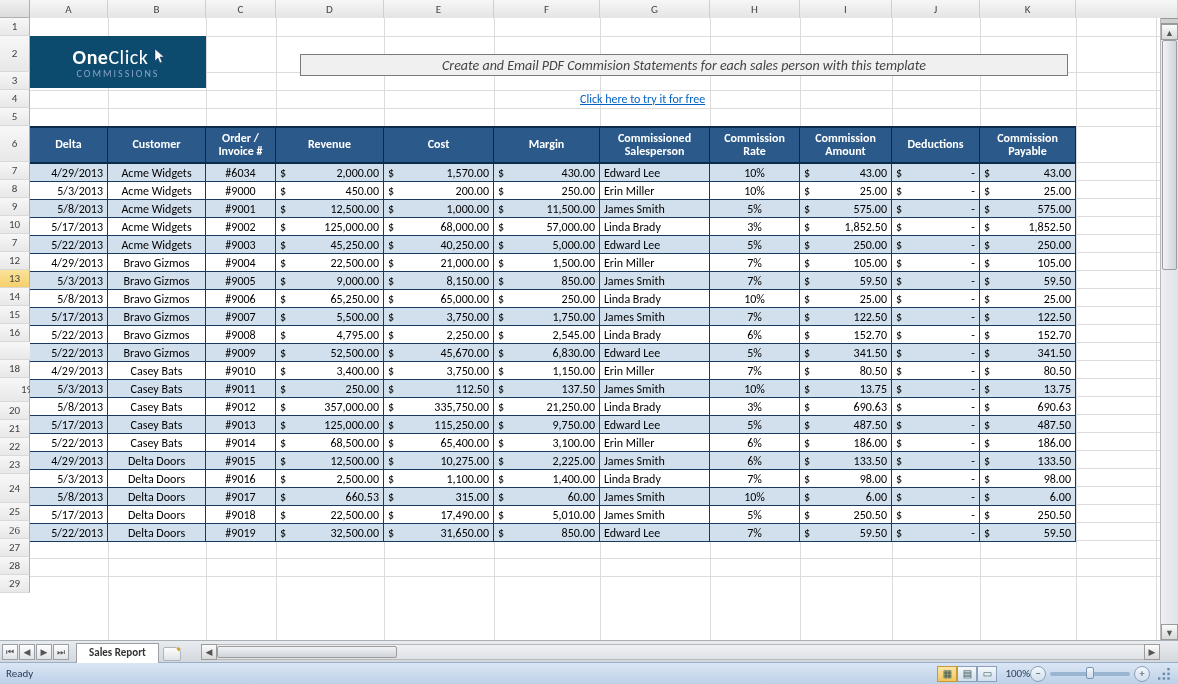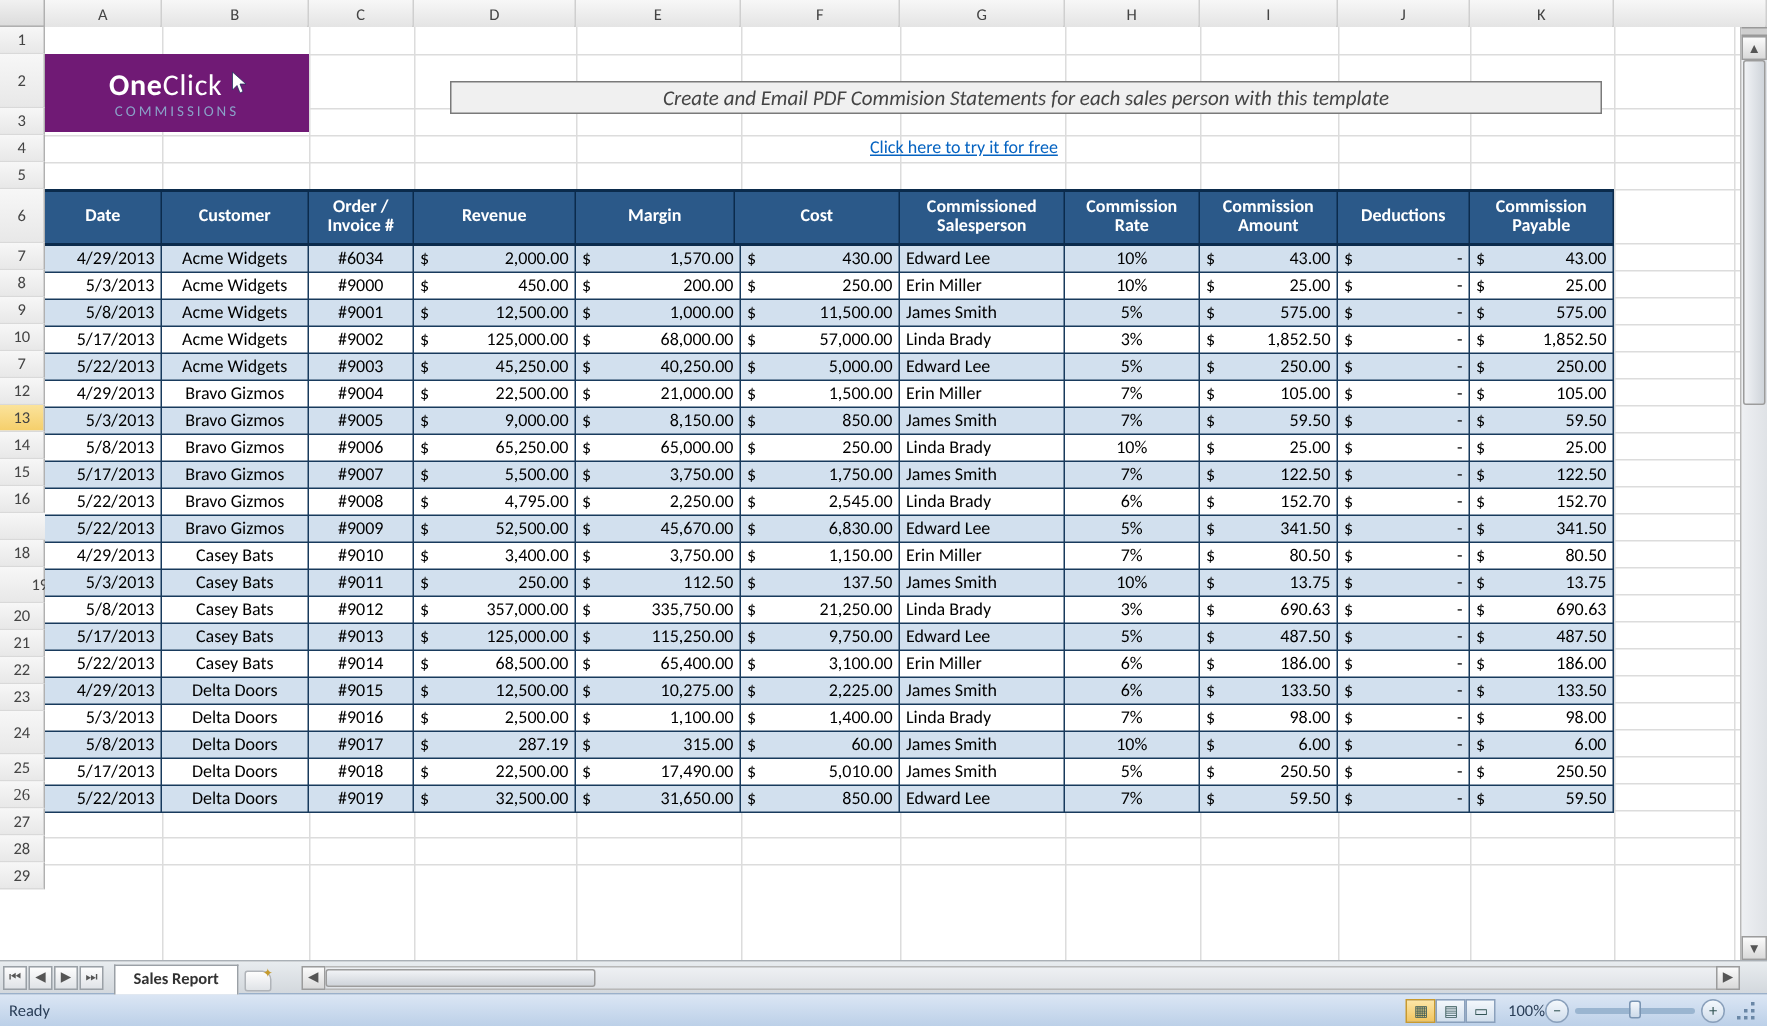--- a/index.html
+++ b/index.html
@@ -10,21 +10,21 @@
 .colhdr { height:18px; display:flex; align-items:center; justify-content:center; font-size:11px; color:#444; border-right:1px solid #cfcfcf; background:linear-gradient(#f7f7f7,#e4e4e4); }
 .main { flex:1; display:flex; overflow:hidden; position:relative; }
 .rownums { width:30px; background:#fff; }
 .rownum { height:18px; display:flex; align-items:center; justify-content:center; font-size:11px; color:#444; border-bottom:1px solid #d9d9d9; border-right:1px solid #b0b0b0; background:linear-gradient(#f7f7f7,#e8e8e8); }
 .rownum.sel { background:linear-gradient(#fbe39b,#f5cf6b); }
 .grid { position:relative; flex:1; background:#fff; }
 .gridlines { position:absolute; inset:0; }
 .gv { position:absolute; top:0; bottom:0; width:1px; background:#dcdcdc; }
 .gh { position:absolute; left:0; right:0; height:1px; background:#dcdcdc; }
 
-.logo { position:absolute; left:0; top:18px; width:176px; height:52px; background:#701a75; display:flex; flex-direction:column; align-items:center; justify-content:center; }
+.logo { position:absolute; left:0; top:18px; width:176px; height:52px; background:#0c4a6e; display:flex; flex-direction:column; align-items:center; justify-content:center; }
 .logo-top { color:#fff; font-size:20px; font-weight:bold; letter-spacing:0.5px; }
 .logo-top .clk { font-weight:300; }
 .logo-sub { color:#8aa2c8; font-size:10px; letter-spacing:2px; margin-top:-2px;}
 .logo-cursor { display:inline-block; width:10px; height:14px; position:relative; }
 .logo-cursor svg { width:14px; height:16px; }
 
 .banner { position:absolute; left:270px; top:36px; width:768px; height:22px; border:1px solid #7a7a7a; background:#f0f0f0; display:flex; align-items:center; justify-content:center; font-style:italic; font-size:14px; color:#444; }
 .trylink { position:absolute; left:550px; top:74px; color:#0563c1; text-decoration:underline; font-size:12px; cursor:pointer; }
 
 .datatable { position:absolute; left:0; top:108px; border-top:2px solid #0b2b4c; }
@@ -182,26 +182,26 @@
           </span>
         </div>
         <div class="logo-sub">COMMISSIONS</div>
       </div>
 
       <div class="banner">Create and Email PDF Commision Statements for each sales person with this template</div>
       <a class="trylink">Click here to try it for free</a>
 
       <div class="datatable">
         <div class="thdr" id="thdr">
-            <div class="th colA">Date</div>
+            <div class="th colA">Delta</div>
             <div class="th colB">Customer</div>
             <div class="th colC">Order / Invoice #</div>
             <div class="th colD">Revenue</div>
+            <div class="th colE">Cost</div>
             <div class="th colF">Margin</div>
-            <div class="th colE">Cost</div>
             <div class="th colG">Commissioned Salesperson</div>
             <div class="th colH">Commission Rate</div>
             <div class="th colI">Commission Amount</div>
             <div class="th colJ">Deductions</div>
             <div class="th colK">Commission Payable</div>
           </div>
         <div id="tbody">
             <div class="trow even">
               <div class="date td colA">4/29/2013</div>
               <div class="ctr td colB">Acme Widgets</div>
@@ -759,21 +759,21 @@
                 <span class="cur">$</span>
                 <span class="val">98.00</span>
               </div>
             </div>
             <div class="trow even">
               <div class="date td colA">5/8/2013</div>
               <div class="ctr td colB">Delta Doors</div>
               <div class="ctr td colC">#9017</div>
               <div class="money td colD">
                 <span class="cur">$</span>
-                <span class="val">287.19</span>
+                <span class="val">660.53</span>
               </div>
               <div class="money td colE">
                 <span class="cur">$</span>
                 <span class="val">315.00</span>
               </div>
               <div class="money td colF">
                 <span class="cur">$</span>
                 <span class="val">60.00</span>
               </div>
               <div class="left td colG">James Smith</div>

